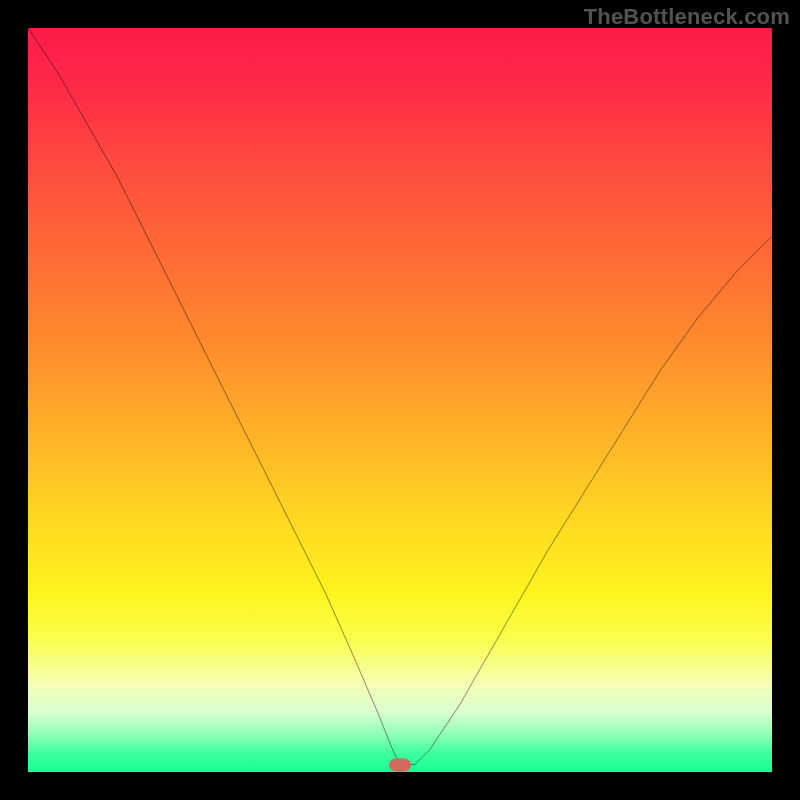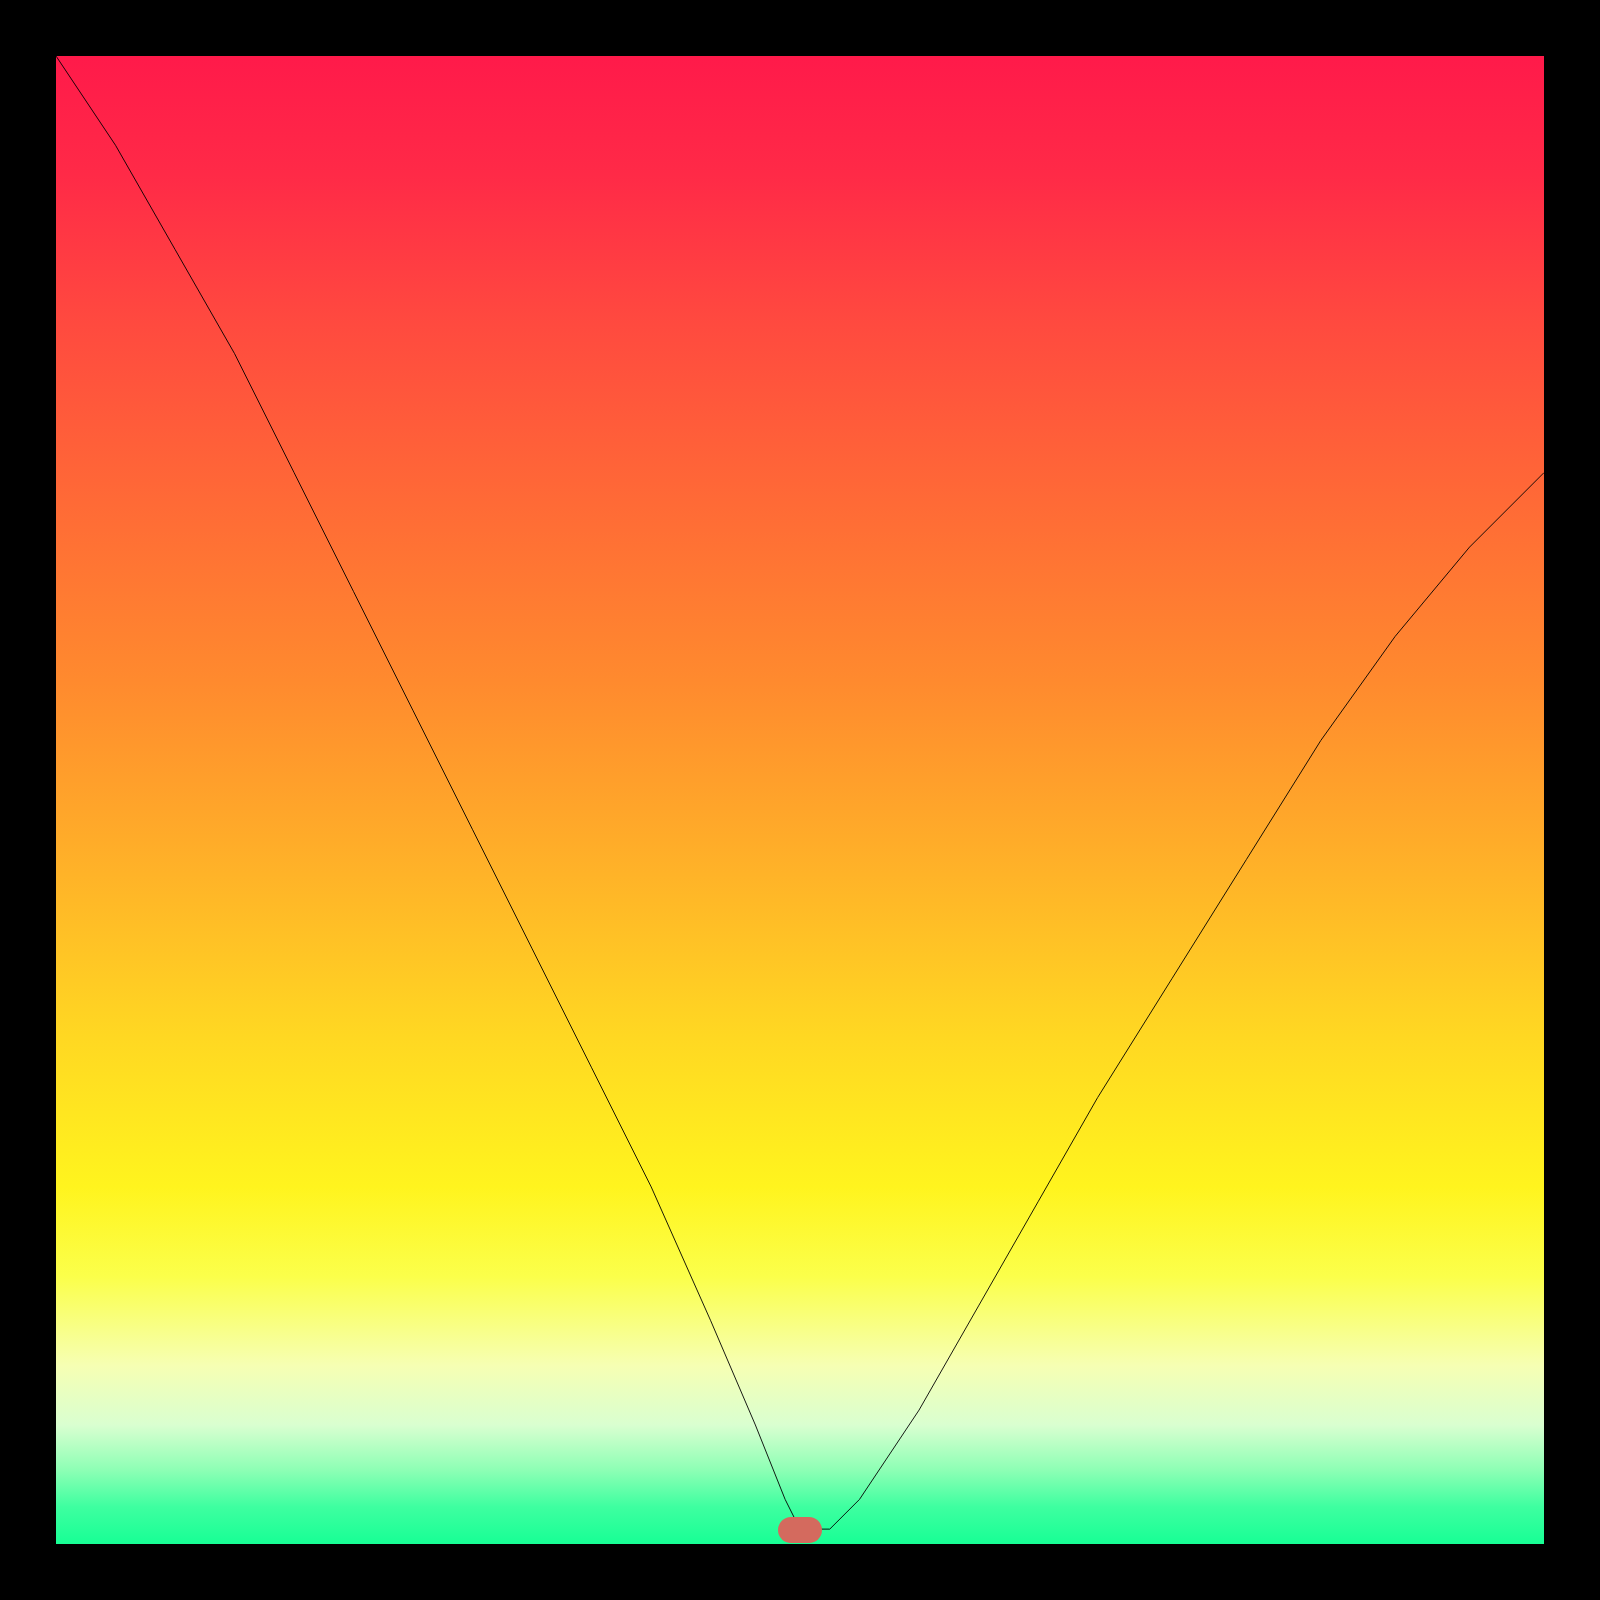--- a/index.html
+++ b/index.html
@@ -70,20 +70,21 @@
     border-radius: 7px;
     transform: translate(-50%, -50%);
     z-index: 3;
   }
 </style>
 </head>
 <body>
 
 <div class="frame">
 
+  <div class="watermark">TheBottleneck.com</div>
 
   <div class="plot-area">
     <div class="gradient"></div>
 
     <svg class="curve" viewBox="0 0 100 100" preserveAspectRatio="none">
       <path id="curve-path" d="M 0.000 0.000 L 4.000 6.000 L 8.000 13.000 L 12.000 20.000 L 16.000 28.000 L 20.000 36.000 L 24.000 44.000 L 28.000 52.000 L 32.000 60.000 L 36.000 68.000 L 40.000 76.000 L 44.000 85.000 L 47.000 92.000 L 49.000 97.000 L 50.000 99.000 L 51.000 99.000 L 52.000 99.000 L 54.000 97.000 L 58.000 91.000 L 62.000 84.000 L 66.000 77.000 L 70.000 70.000 L 75.000 62.000 L 80.000 54.000 L 85.000 46.000 L 90.000 39.000 L 95.000 33.000 L 100.000 28.000" fill="none" stroke="#000" stroke-width="0.45" vector-effect="non-scaling-stroke"></path>
     </svg>
 
     <div class="marker" id="marker" style="left: 50%; top: 99%;"></div>
   </div>

